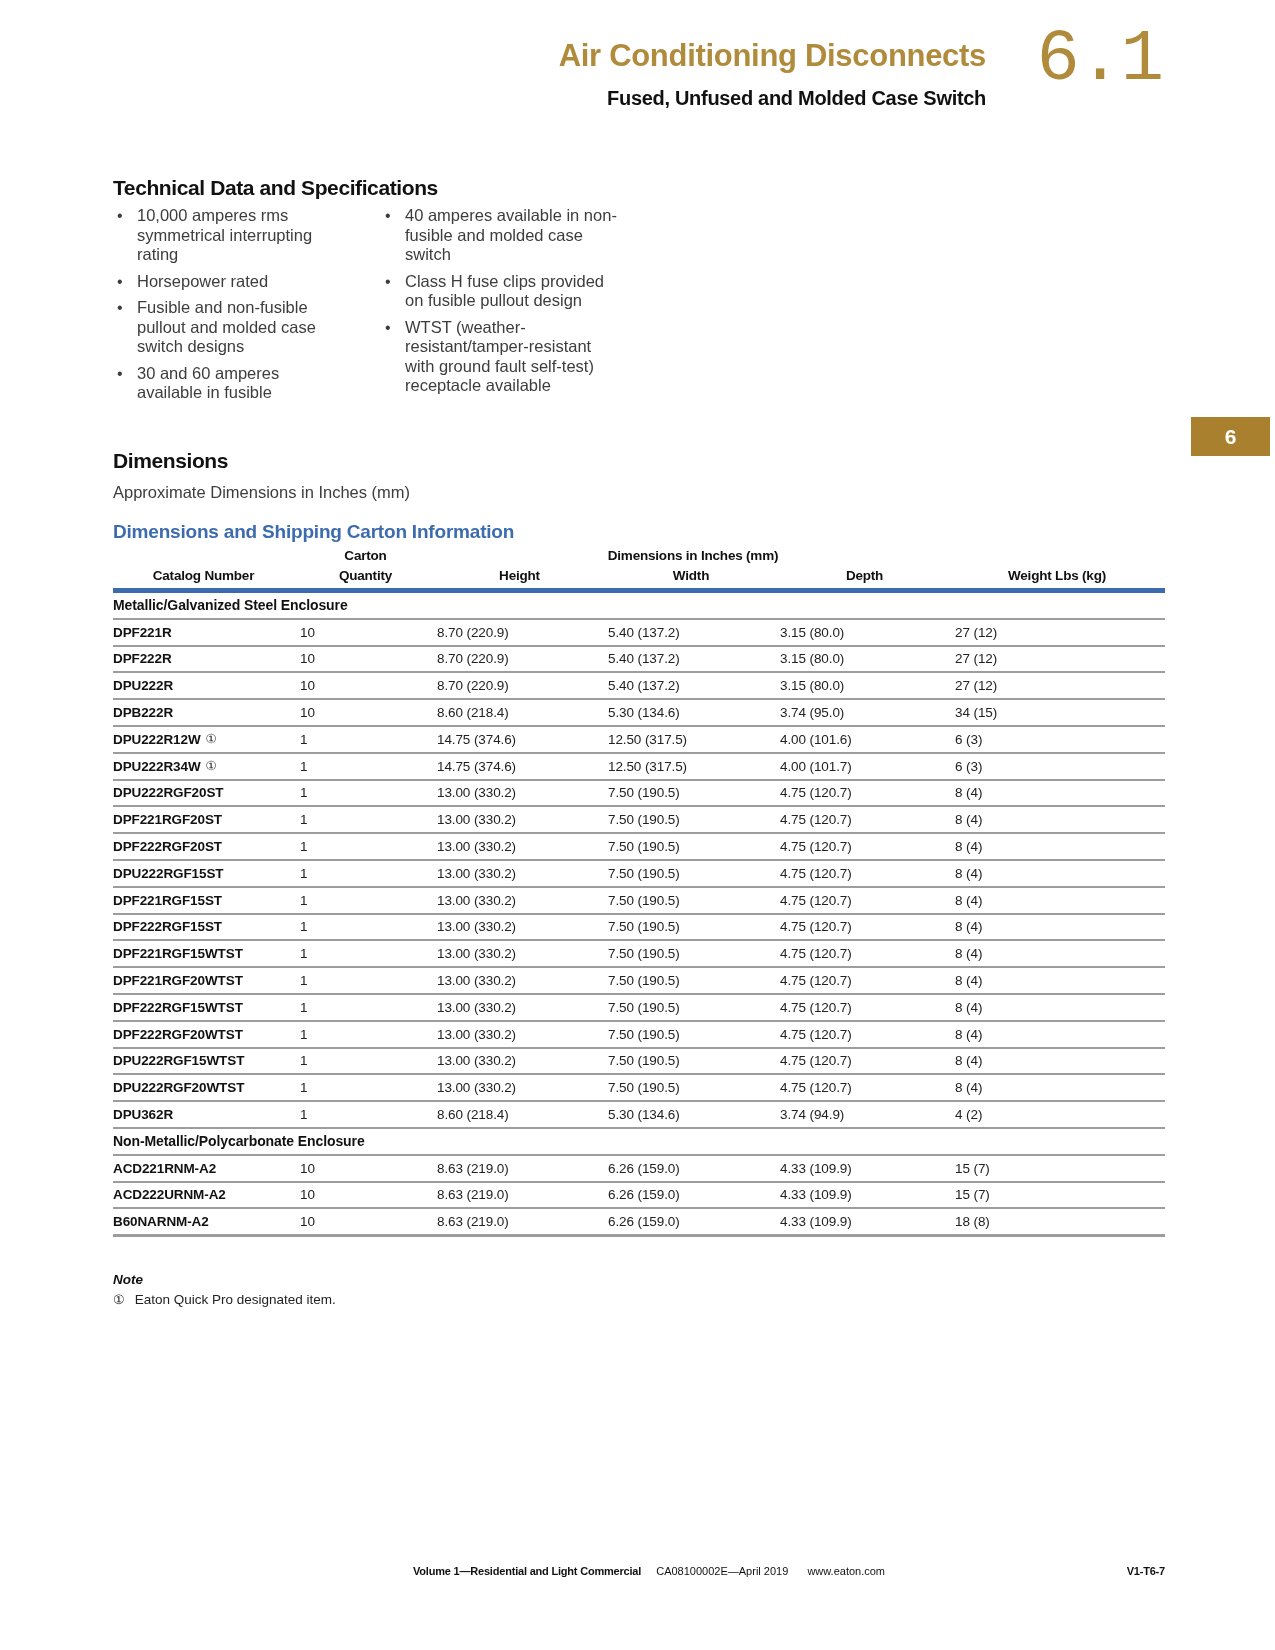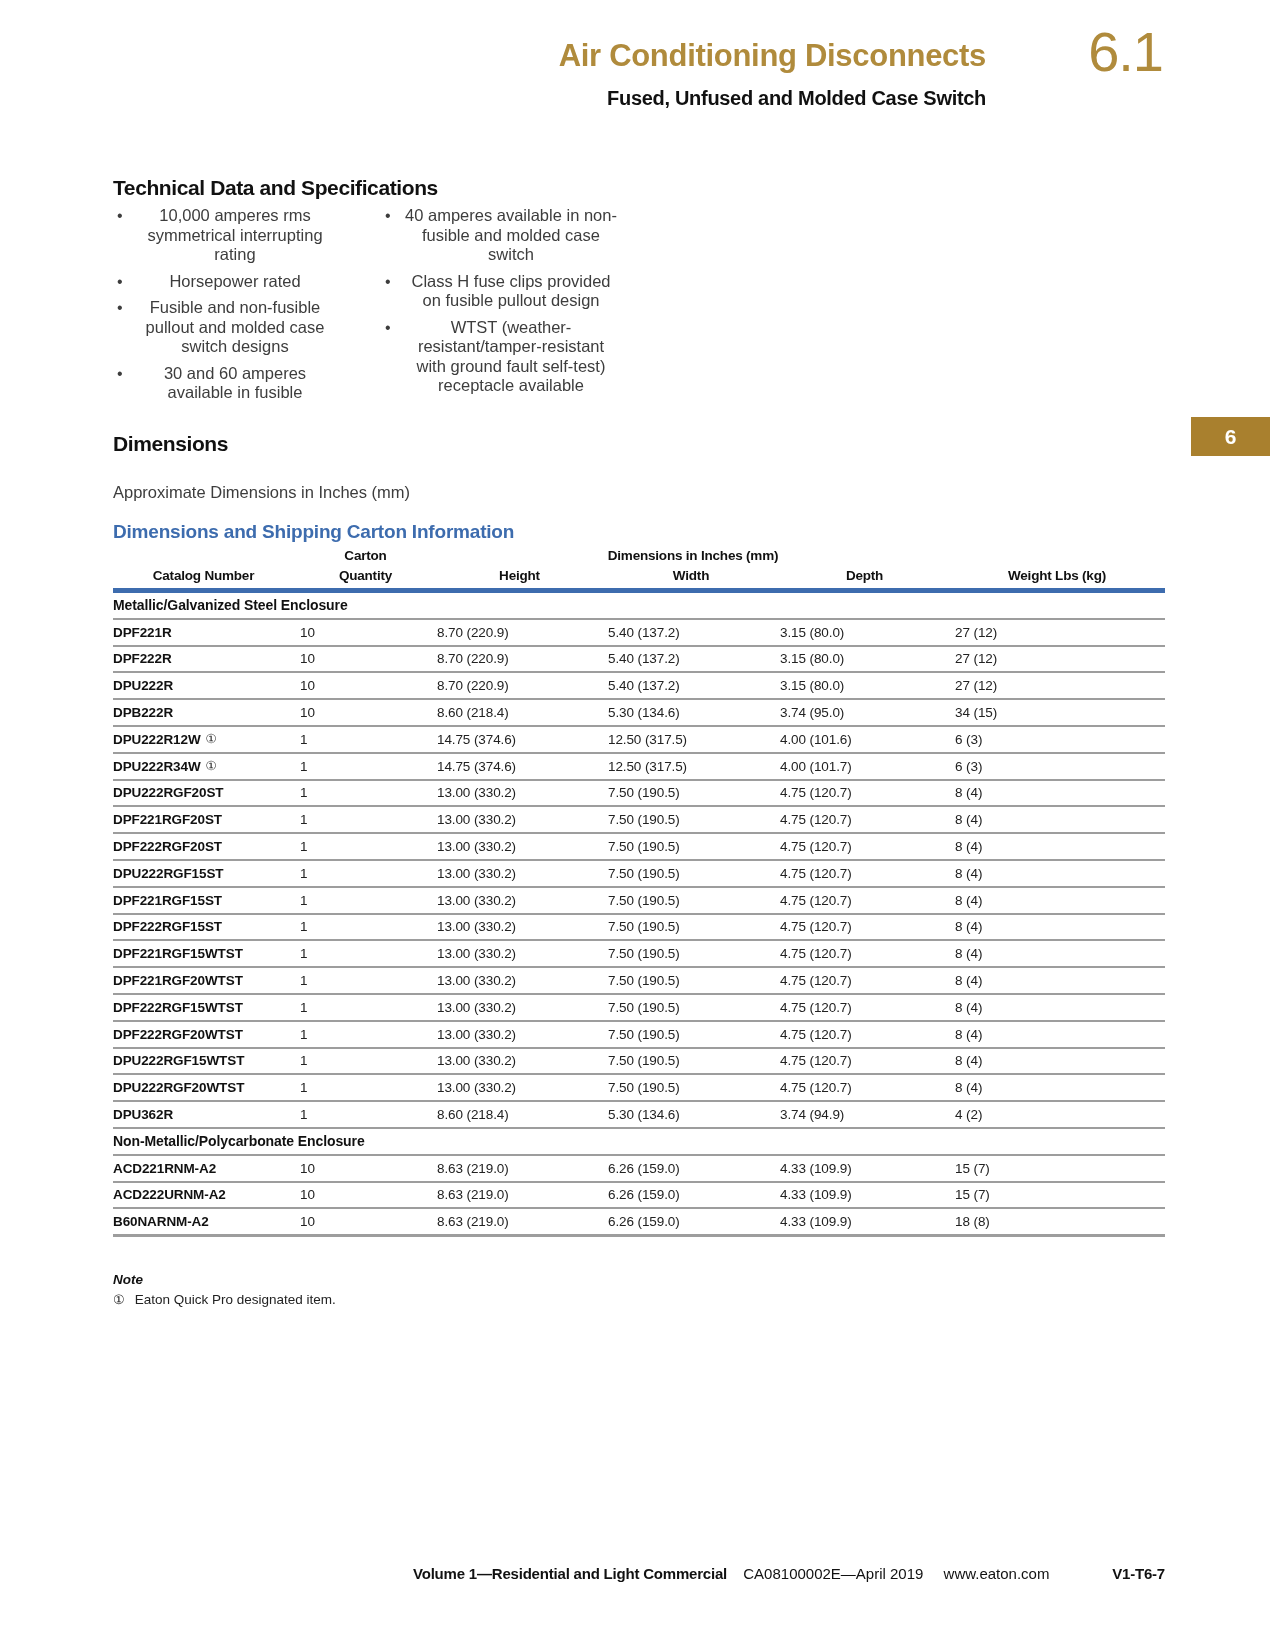--- a/index.html
+++ b/index.html
@@ -14,51 +14,52 @@
     font-size:31px;font-weight:bold;letter-spacing:-0.3px;
     color:var(--gold);white-space:nowrap;
   }
   .page-subtitle{
     position:absolute;top:87px;right:289px;
     font-size:20px;font-weight:bold;letter-spacing:-0.3px;color:#111;
     white-space:nowrap;
   }
   .chapter-number{
     position:absolute;top:24px;right:112px;
-    font-size:56px;font-weight:400;line-height:1;color:var(--gold);
+    font-size:72px;font-weight:400;line-height:1;color:var(--gold);
     letter-spacing:-1px;
+    font-family:Liberation Mono, monospace;
   }
   
   .side-tab{
     position:absolute;left:1191px;top:417px;width:79px;height:39px;
     background:var(--tabgold);color:#fff;font-size:21px;font-weight:bold;
     display:flex;align-items:center;justify-content:center;
   }
   
   .tech-heading{
     position:absolute;left:113px;top:176px;
     font-size:21px;font-weight:bold;letter-spacing:-0.4px;color:#111;
   }
   .tech-cols{
-    position:absolute;left:113px;top:206px;display:flex;gap:48px;text-align:center;
+    position:absolute;left:113px;top:206px;display:flex;gap:48px;
   }
   .tech-col{list-style:none;margin:0;padding:0;}
   .tech-col li{
     position:relative;margin:0 0 7px 0;padding-left:24px;
     font-size:16.5px;line-height:19.5px;color:#3d3d3d;
   }
   .tech-col li::before{
     content:"•";position:absolute;left:4px;top:0;
     font-size:16px;color:#3d3d3d;
   }
   .tech-col.col1 li{width:196px;}
   .tech-col.col2 li{width:212px;}
   
   .dims-heading{
-    position:absolute;left:113px;top:432px;
+    position:absolute;left:113px;top:449px;
     font-size:21px;font-weight:bold;letter-spacing:-0.4px;color:#111;
   }
   .dims-subheading{
     position:absolute;left:113px;top:483px;
     font-size:16.5px;color:#3d3d3d;
   }
   .table-title{
     position:absolute;left:113px;top:521px;
     font-size:19px;font-weight:bold;letter-spacing:-0.2px;color:var(--blue);
   }
@@ -91,21 +92,21 @@
     font-size:13.5px;font-weight:bold;font-style:italic;color:#111;
   }
   .note-line{
     position:absolute;left:113px;top:1292px;
     font-size:13.5px;color:#222;
   }
   .note-line .qp{margin-right:10px;font-size:13px;}
   
   .footer{
     position:absolute;left:113px;top:1565px;width:1052px;height:20px;
-    font-size:15px;color:#111;
+    font-size:11px;color:#111;
   }
   .footer-center{
     position:absolute;left:300px;top:0;white-space:nowrap;
   }
   .footer-center .vol{font-weight:bold;letter-spacing:-0.2px;}
   .footer-center .pub{margin-left:12px;}
   .footer-center .site{margin-left:16px;}
   .footer-pageref{
     position:absolute;right:0;top:0;font-weight:bold;letter-spacing:-0.2px;
   }

